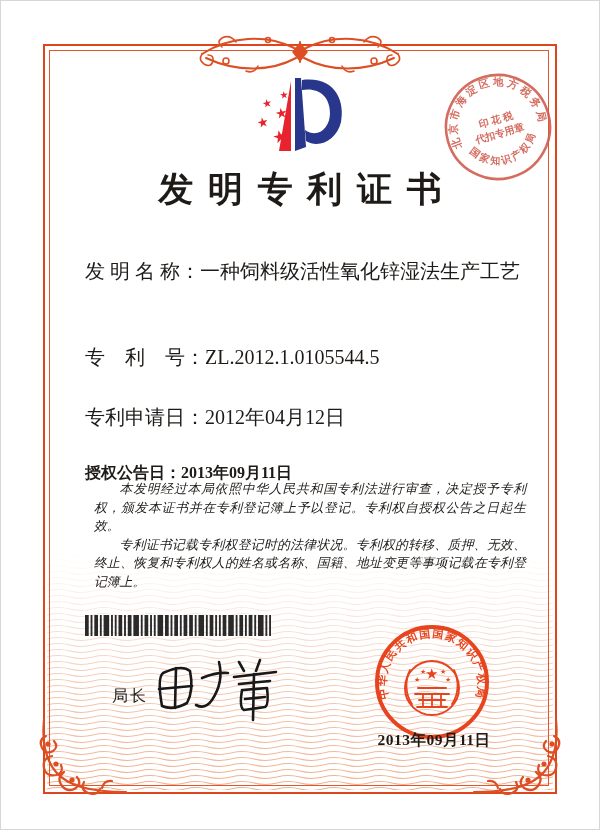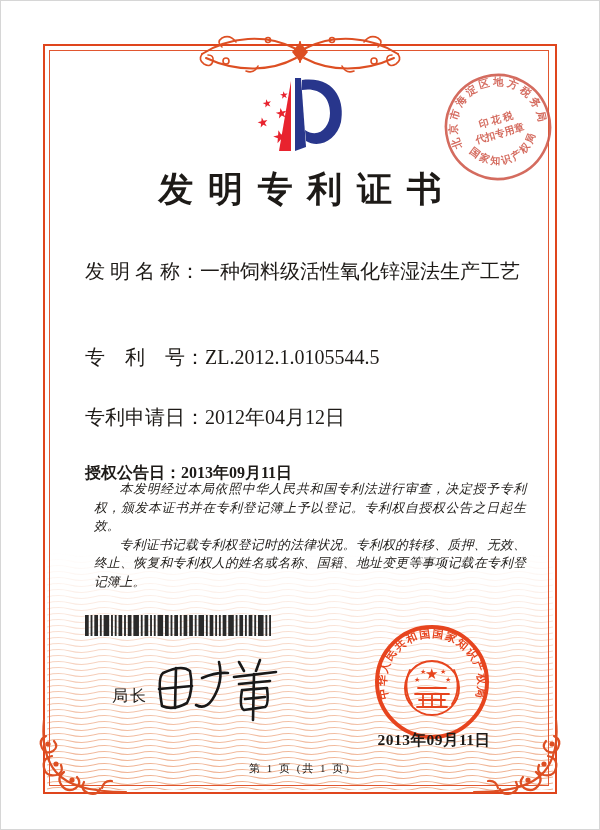--- a/index.html
+++ b/index.html
@@ -261,15 +261,14 @@
         <path d="M69,72 L69,84"></path>
         <path d="M45,85 L75,85"></path>
         <path d="M38,48 C33,58 33,72 40,82"></path>
         <path d="M82,48 C87,58 87,72 80,82"></path>
       </g>
     </g>
   </svg>
 
   <div class="issue-date">2013年09月11日</div>
 
-  <div class="page-footer">第 1 页 (共 1 页)</div>
 
 </div>
 
 </body></html>

